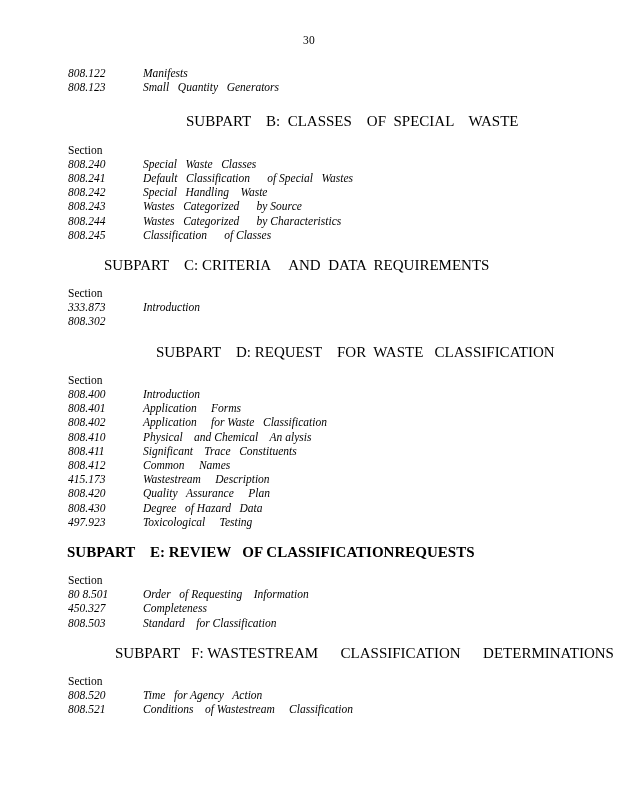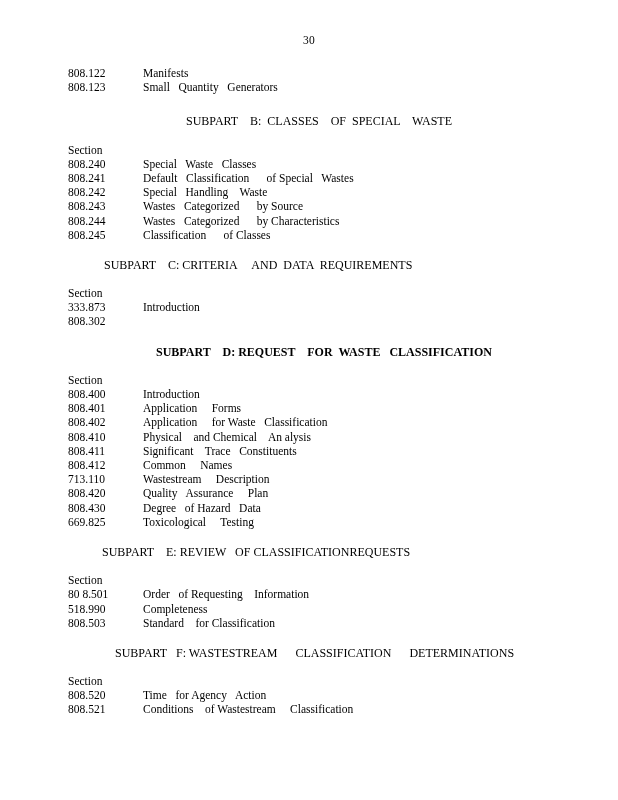--- a/index.html
+++ b/index.html
@@ -30,50 +30,51 @@
     letter-spacing: 0.2px;
   }
   .content {
     position: absolute;
     top: 66px;
     left: 0;
     width: 618px;
   }
   .entry-row {
     display: flex;
-    align-items: flex-start;
+    align-items: flex-end;
     font-size: 11.5px;
     line-height: 14.2px;
     height: 14.2px;
+    font-style: italic;
   }
   .entry-num {
     width: 75px;
     margin-left: 68px;
     flex: none;
     white-space: pre;
   }
   .entry-title {
     flex: 1;
     white-space: pre;
   }
   .section-label {
     margin-left: 68px;
     font-size: 11.5px;
     line-height: 14.2px;
     height: 14.2px;
   }
   .subpart {
-    font-size: 12px;
+    font-size: 15px;
     line-height: 14.2px;
     white-space: pre;
   }
   .sp-indent-1 { margin-left: 186px; }
   .sp-indent-2 { margin-left: 104px; }
-  .sp-indent-3 { margin-left: 156px; font-weight: bold; }
-  .sp-indent-4 { margin-left: 102px; }
+  .sp-indent-3 { margin-left: 156px; }
+  .sp-indent-4 { margin-left: 67px; font-weight: bold; }
   .sp-indent-5 { margin-left: 115px; }
   .gap-14 { height: 14px; }
   .gap-16 { height: 16px; }
   .gap-20 { height: 20px; }
 </style>
 </head>
 <body>
 
 <div class="page">
   <div class="page-number">30</div>
@@ -147,45 +148,45 @@
       </div>
       <div class="entry-row">
         <span class="entry-num">808.411</span>
         <span class="entry-title">Significant    Trace   Constituents</span>
       </div>
       <div class="entry-row">
         <span class="entry-num">808.412</span>
         <span class="entry-title">Common     Names</span>
       </div>
       <div class="entry-row">
-        <span class="entry-num">713.110</span>
+        <span class="entry-num">415.173</span>
         <span class="entry-title">Wastestream     Description</span>
       </div>
       <div class="entry-row">
         <span class="entry-num">808.420</span>
         <span class="entry-title">Quality   Assurance     Plan</span>
       </div>
       <div class="entry-row">
         <span class="entry-num">808.430</span>
         <span class="entry-title">Degree   of Hazard   Data</span>
       </div>
       <div class="entry-row">
-        <span class="entry-num">669.825</span>
+        <span class="entry-num">497.923</span>
         <span class="entry-title">Toxicological     Testing</span>
       </div>
       <div class="gap-16"></div>
       <div class="subpart sp-indent-4">SUBPART    E: REVIEW   OF CLASSIFICATIONREQUESTS</div>
       <div class="gap-14"></div>
       <div class="section-label">Section</div>
       <div class="entry-row">
         <span class="entry-num">80 8.501</span>
         <span class="entry-title">Order   of Requesting    Information</span>
       </div>
       <div class="entry-row">
-        <span class="entry-num">518.990</span>
+        <span class="entry-num">450.327</span>
         <span class="entry-title">Completeness</span>
       </div>
       <div class="entry-row">
         <span class="entry-num">808.503</span>
         <span class="entry-title">Standard    for Classification</span>
       </div>
       <div class="gap-16"></div>
       <div class="subpart sp-indent-5">SUBPART   F: WASTESTREAM      CLASSIFICATION      DETERMINATIONS</div>
       <div class="gap-14"></div>
       <div class="section-label">Section</div>

